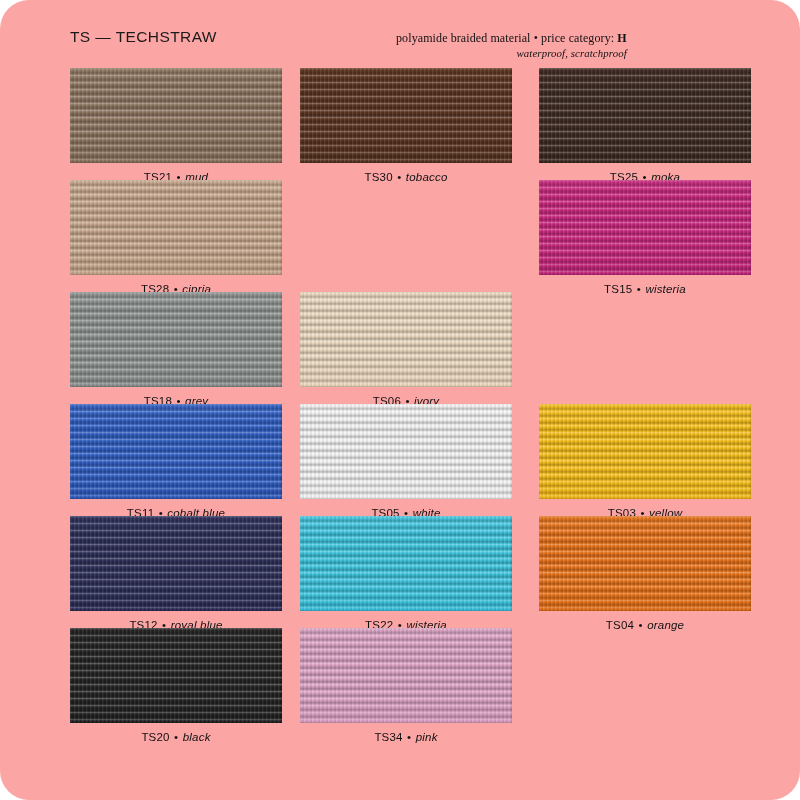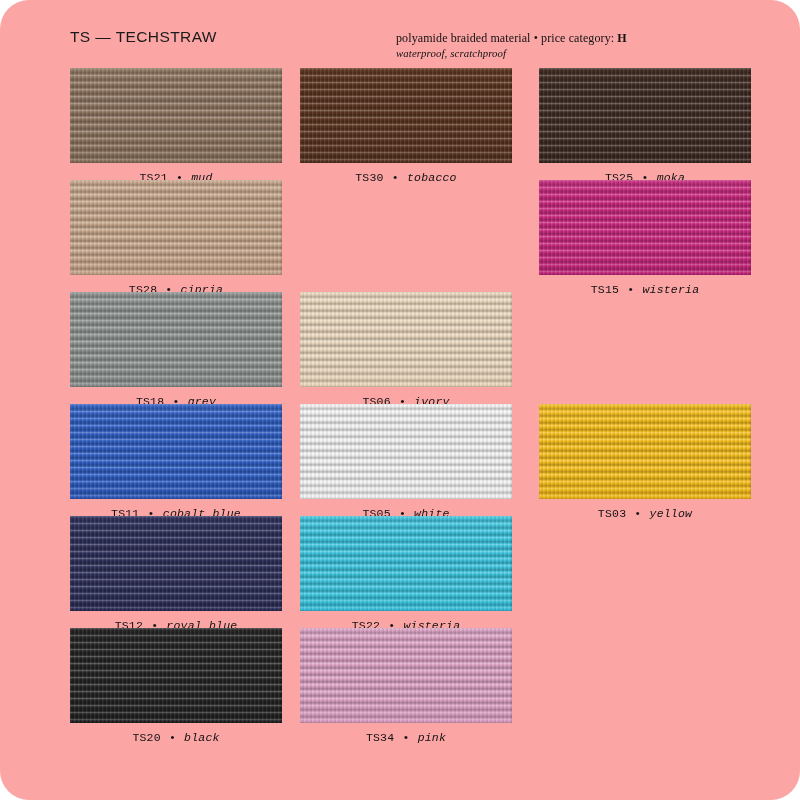--- a/index.html
+++ b/index.html
@@ -52,20 +52,21 @@
   }
   .meta-line1 .cat {
     font-weight: bold;
   }
   .meta-line2 {
     font-size: 10.8px;
     font-style: italic;
     margin-top: 1px;
     letter-spacing: 0.1px;
     white-space: nowrap;
+    text-align: right;
   }
 
   
   .grid {
     position: absolute;
     left: 70px;
     top: 68px;
     width: 662px;
   }
   .row {
@@ -127,21 +128,21 @@
   }
   .swatch .edge {
     position: absolute;
     inset: 0;
     box-shadow: inset 0 0 0 0.5px rgba(0,0,0,0.10);
   }
 
   .caption {
     margin-top: 8px;
     text-align: center;
-    font-family: Liberation Mono, monospace;
+    font-family: Liberation Sans, sans-serif;
     font-size: 11.5px;
     color: #111111;
     white-space: nowrap;
     letter-spacing: 0.2px;
   }
   .caption .code {
     font-style: normal;
   }
   .caption .dot {
     font-style: normal;
@@ -279,20 +280,29 @@
         </div>
         <div class="cell c1">
           <div class="swatch" style="background-color: rgb(60, 198, 224);">
             <div class="weave h"></div>
             <div class="weave v"></div>
             <div class="weave sheen" style="background-image: linear-gradient(rgba(138, 220, 236, 0.133) 0%, rgba(255, 255, 255, 0) 20%, rgba(0, 0, 0, 0) 74%, rgba(24, 160, 189, 0.2) 100%);"></div>
             <div class="edge"></div>
           </div>
           <div class="caption"><span class="code">TS22</span> <span class="dot">•</span> <span class="name">wisteria</span></div>
         </div>
+        <div class="cell c2">
+          <div class="swatch" style="background-color: rgb(232, 115, 26);">
+            <div class="weave h"></div>
+            <div class="weave v"></div>
+            <div class="weave sheen" style="background-image: linear-gradient(rgba(245, 162, 89, 0.133) 0%, rgba(255, 255, 255, 0) 20%, rgba(0, 0, 0, 0) 74%, rgba(194, 84, 5, 0.2) 100%);"></div>
+            <div class="edge"></div>
+          </div>
+          <div class="caption"><span class="code">TS04</span> <span class="dot">•</span> <span class="name">orange</span></div>
+        </div>
       </div>
       <div class="row">
         <div class="cell c0">
           <div class="swatch" style="background-color: rgb(35, 35, 35);">
             <div class="weave h"></div>
             <div class="weave v"></div>
             <div class="weave sheen" style="background-image: linear-gradient(rgba(61, 61, 61, 0.133) 0%, rgba(255, 255, 255, 0) 20%, rgba(0, 0, 0, 0) 74%, rgba(18, 18, 18, 0.2) 100%);"></div>
             <div class="edge"></div>
           </div>
           <div class="caption"><span class="code">TS20</span> <span class="dot">•</span> <span class="name">black</span></div>

